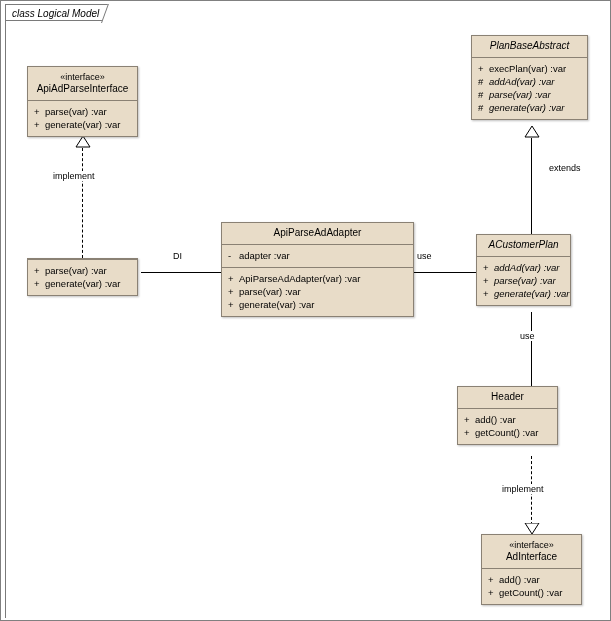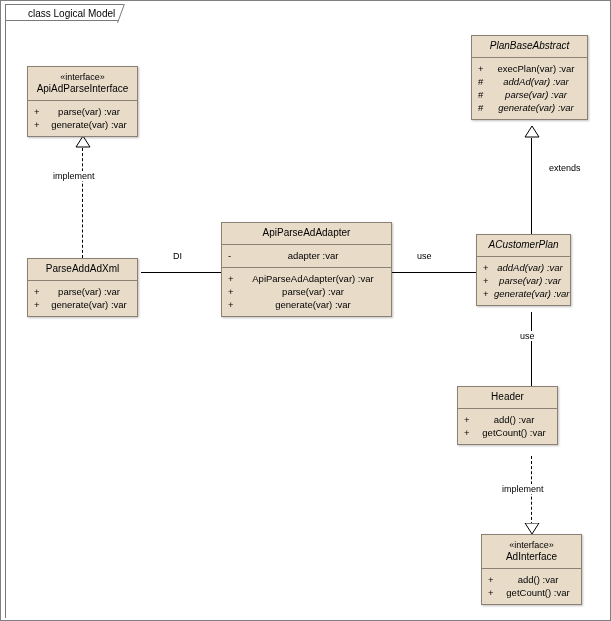--- a/index.html
+++ b/index.html
@@ -18,29 +18,30 @@
     border: 1px solid #808080;
     box-sizing: border-box;
     overflow: hidden;
   }
   
   .frame-tab {
     position: absolute;
     left: 4px;
     top: 3px;
     height: 17px;
-    padding: 0 16px 0 22px;
+    padding: 0 16px 0 6px;
     background: #ffffff;
     border: 1px solid #7a7a7a;
     border-bottom: 1px solid #7a7a7a;
     font-size: 10px;
     line-height: 17px;
     color: #000000;
     white-space: nowrap;
     box-sizing: border-box;
+    font-style: italic;
   }
   .frame-tab::after {
     content: "";
     position: absolute;
     right: -1px;
     top: -1px;
     width: 14px;
     height: 19px;
     background: #ffffff;
     border-left: 1px solid #7a7a7a;
@@ -96,21 +97,20 @@
     line-height: 13px;
     white-space: nowrap;
   }
   .uml .vis {
     width: 11px;
     display: inline-block;
     flex: 0 0 11px;
   }
   .uml .mtext {
     flex: 1 1 auto;
-    text-align: center;
   }
   .uml .mtext.italic {
     font-style: italic;
   }
   .dash-v {
     position: absolute;
     width: 0;
     border-left: 1px dashed #000000;
   }
   .solid-v {
@@ -179,37 +179,34 @@
         <span class="mtext">parse(var)  :var</span>
       </div>
       <div class="member">
         <span class="vis">+</span>
         <span class="mtext">generate(var)  :var</span>
       </div>
     </div>
   </div>
 
   <div class="uml" style="left:26px; top:257px; width:111px;">
-    <div class="title-sec">
-      <span class="cname">ParseAddAdXml</span>
-    </div>
     <div class="sep"></div>
     <div class="members">
       <div class="member">
         <span class="vis">+</span>
         <span class="mtext">parse(var)  :var</span>
       </div>
       <div class="member">
         <span class="vis">+</span>
         <span class="mtext">generate(var)  :var</span>
       </div>
     </div>
   </div>
 
-  <div class="uml" style="left:220px; top:221px; width:171px;">
+  <div class="uml" style="left:220px; top:221px; width:193px;">
     <div class="title-sec">
       <span class="cname">ApiParseAdAdapter</span>
     </div>
     <div class="sep"></div>
     <div class="members">
       <div class="member">
         <span class="vis">-</span>
         <span class="mtext">adapter  :var</span>
       </div>
     </div>

